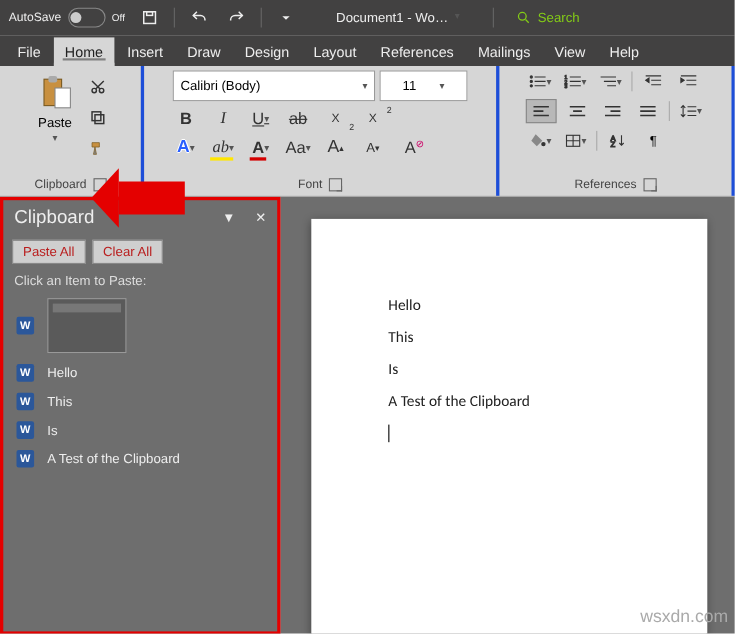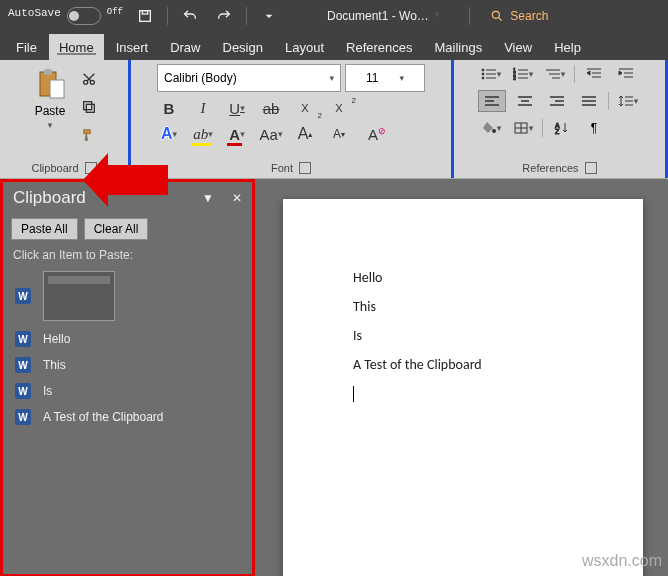--- a/index.html
+++ b/index.html
@@ -1,25 +1,25 @@
 <!DOCTYPE html>
 <html><head>
 <meta charset="utf-8">
 <style>
   body { margin:0; font-family:"Segoe UI",Arial,sans-serif; font-size:12px; background:#fff; width:668px; height:576px; overflow:hidden; position:relative; }
   .titlebar { background:#424141; height:32px; display:flex; align-items:center; color:#eee; padding:0 8px; gap:10px; }
-  .autosave { display:flex; gap:6px; font-size:11px;font-family:Liberation Mono, monospace; }
+  .autosave { display:flex; align-items:center; gap:6px; font-size:11px; }
   .toggle { display:inline-flex; align-items:center; border:1px solid #888; border-radius:9px; width:30px; height:14px; padding:1px; background:#424141; }
   .toggle-knob { width:10px; height:10px; border-radius:50%; background:#ccc; }
   .title-icon { width:24px; height:24px; display:flex; align-items:center; justify-content:center; color:#eee; }
   .title-icon svg { width:16px; height:16px; }
   .title-sep { width:1px; height:18px; background:#666; }
-  .title-center { margin-left:36px; display:flex; align-items:flex-start; gap:6px; }
+  .title-center { margin-left:24px; display:flex; align-items:flex-start; gap:6px; }
   .search-sep { width:1px; height:18px; background:#666; margin-left:20px; }
-  .search-wrap { display:flex; align-items:center; gap:6px; color:#fdba74; margin-left:10px; }
+  .search-wrap { display:flex; align-items:center; gap:6px; color:#84cc16; margin-left:10px; }
   .menubar { background:#424141; height:28px; display:flex; align-items:flex-end; color:#eee; padding:0 6px; gap:2px; }
   .menu-item { padding:6px 10px 5px; font-size:13px; cursor:pointer; }
   .menu-item.active { background:#D6D6D6; color:#222; border-bottom:3px solid #424141; padding-bottom:2px; border-bottom-color:#D6D6D6; position:relative; }
   .menu-item.active::after { content:''; position:absolute; left:8px; right:8px; bottom:2px; height:2px; background:#808080; }
   .ribbon { background:#D6D6D6; height:118px; display:flex; border-bottom:1px solid #aaa; }
   .rgroup { border-right:3px solid #1d4ed8; padding:4px 8px 2px; display:flex; flex-direction:column; align-items:center; justify-content:space-between; }
   .rgroup-body { flex:1; display:flex; align-items:flex-start; }
   .rgroup-label { font-size:11px; color:#444; display:flex; align-items:center; gap:6px; padding:2px 0; }
   .launcher { width:10px; height:10px; border:1px solid #666; position:relative; }
   .launcher::after { content:''; position:absolute; right:-1px; bottom:-1px; width:4px; height:4px; border-right:1px solid #666; border-bottom:1px solid #666; }
@@ -50,21 +50,21 @@
   .prow { display:flex; gap:6px; align-items:center; }
   .pbtn { width:26px; height:20px; display:flex; align-items:center; justify-content:center; }
   .pbtn svg { width:16px; height:14px; }
   .pbtn.active { background:#b8b8b8; border:1px solid #888; }
   .vsep { width:1px; height:18px; background:#aaa; }
   .workspace { display:flex; height:calc(576px - 32px - 28px - 118px); }
   .clippane { width:255px; background:#6e6e6e; color:#eee; border:3px solid #e40000; position:relative; box-sizing:border-box; }
   .clippane-hdr { display:flex; align-items:center; justify-content:space-between; padding:6px 10px; font-size:17px; font-weight:300; }
   .clippane-hdr-ctrls { display:flex; gap:18px; font-size:12px; }
   .clip-btns { display:flex; gap:6px; padding:4px 8px; }
-  .clip-btn { background:#cfcfcf; color:#000000; border:1px solid #888; padding:3px 9px; font-size:12px; cursor:pointer; }
+  .clip-btn { background:#cfcfcf; color:#b91c1c; border:1px solid #888; padding:3px 9px; font-size:12px; cursor:pointer; }
   .clip-hint { padding:4px 10px; font-size:12px; color:#ddd; }
   .clip-item { display:flex; align-items:center; gap:12px; padding:5px 12px; font-size:12px; }
   .witem { width:16px; height:16px; background:#2b579a; color:#fff; font-size:10px; font-weight:bold; display:flex; align-items:center; justify-content:center; border-radius:2px; }
   .thumb { width:70px; height:48px; background:#5a5a5a; border:1px solid #999; position:relative; }
   .thumb::before { content:''; position:absolute; left:4px; top:4px; right:4px; height:8px; background:#777; }
   .arrow { position:absolute; left:108px; top:165px; z-index:10; }
   .arrow-body { width:60px; height:30px; background:#e40000; position:relative; }
   .arrow-body::before { content:''; position:absolute; left:-25px; top:-12px; width:0; height:0; border-top:27px solid transparent; border-bottom:27px solid transparent; border-right:25px solid #e40000; }
   .page-area { flex:1; background:#6e6e6e; padding:20px 0 0 28px; overflow:hidden; }
   .page { background:#fff; width:360px; height:380px; box-shadow:0 2px 8px rgba(0,0,0,.4); padding:70px 20px 20px 70px; box-sizing:border-box; font-family:Calibri,Arial,sans-serif; font-size:14px; color:#222; }

